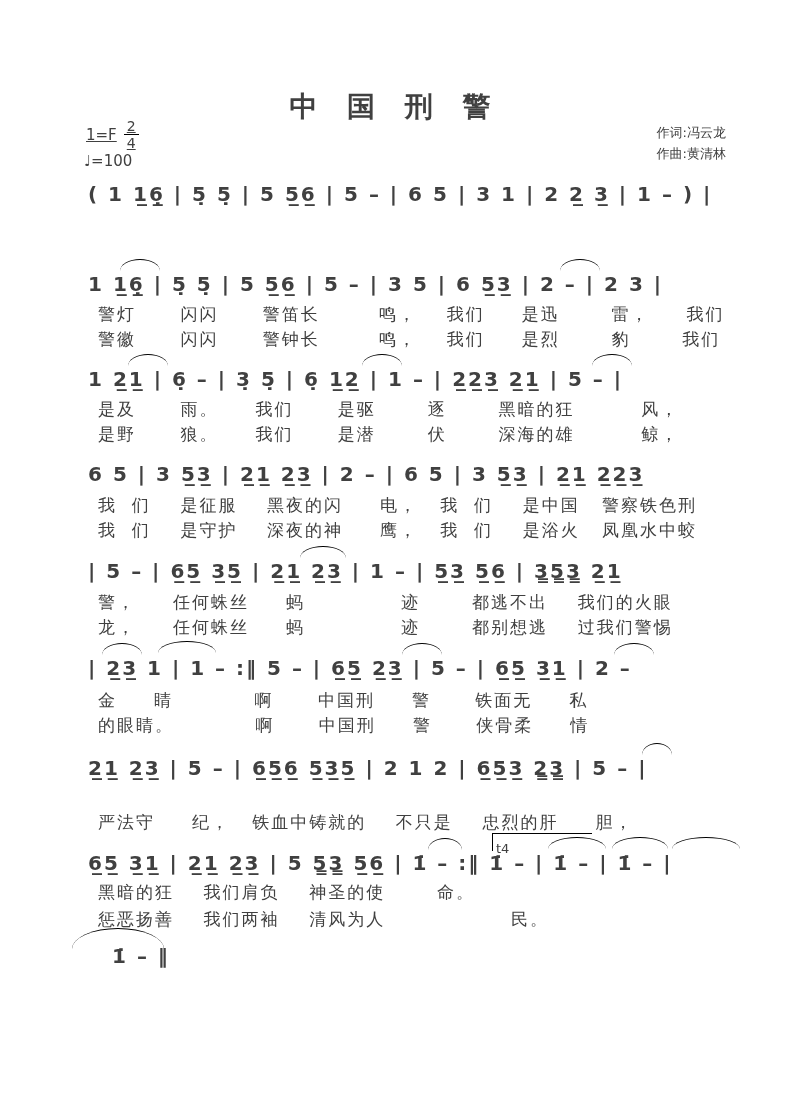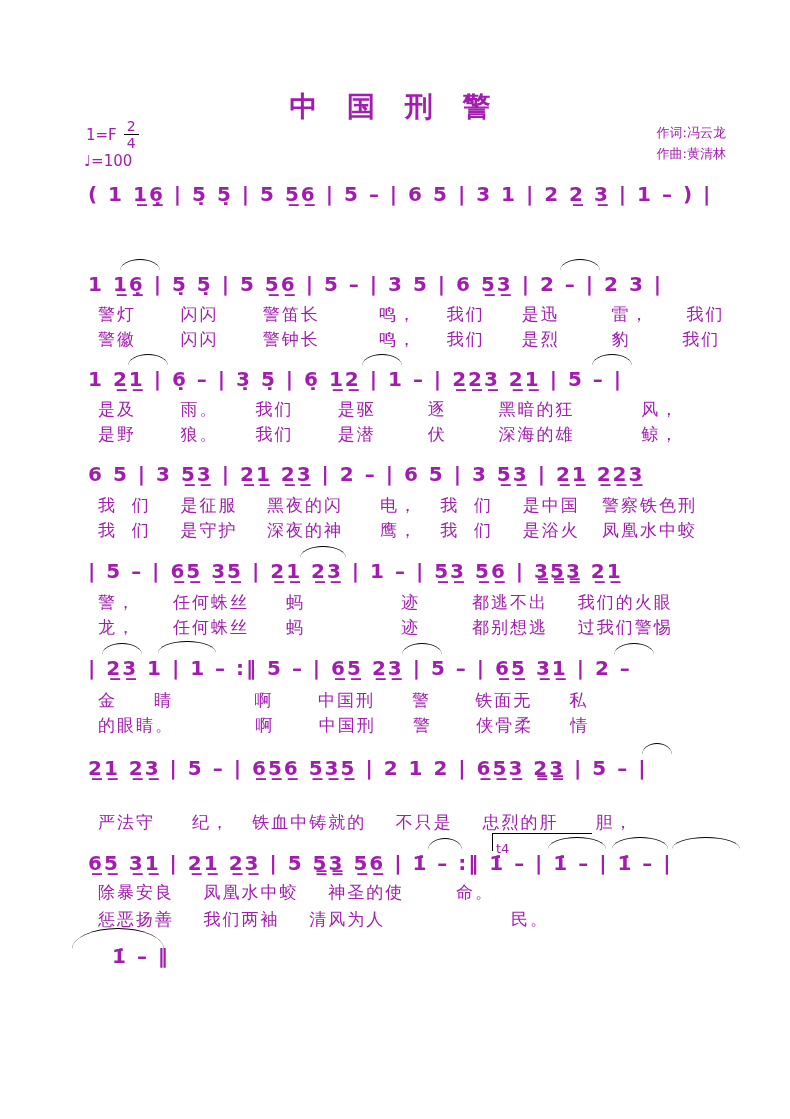--- a/index.html
+++ b/index.html
@@ -1,26 +1,26 @@
 <!DOCTYPE html>
 <html><head>
 <meta charset="utf-8">
 <style>
   html,body{margin:0;padding:0;background:#c8c8c8;}
   .page{
     position:relative;width:790px;height:1119px;background:#ffffff;
-    font-family:"DejaVu Sans","Liberation Sans",sans-serif;color:#a21caf;
+    font-family:"DejaVu Sans","Liberation Sans",sans-serif;color:#404040;
     margin:0 auto;overflow:hidden;
   }
   .title{
     position:absolute;top:88px;left:0;width:100%;text-align:center;
     font-size:28px;font-weight:bold;letter-spacing:10px;
     font-family:"DejaVu Serif","Liberation Serif",serif;
   }
-  .keyblock{position:absolute;left:86px;top:118px;display:flex;align-items:center;gap:7px;font-size:15px;}
+  .keyblock{position:absolute;left:86px;top:118px;display:flex;align-items:center;gap:7px;font-size:15px;text-decoration:underline;}
   .frac{display:inline-flex;flex-direction:column;align-items:center;font-size:14px;line-height:1.15;}
   .frac .num{border-bottom:1.5px solid #000;padding:0 3px;}
   .frac .den{padding:0 3px;}
   .tempo{position:absolute;left:84px;top:152px;font-size:15px;}
   .credits{position:absolute;right:64px;top:122px;font-size:13px;line-height:1.65;text-align:left;}
   .notes{
     position:absolute;left:88px;width:660px;font-size:20px;font-weight:bold;
     letter-spacing:2px;white-space:pre;font-family:"DejaVu Sans","Liberation Sans",sans-serif;
   }
   .lyric{
@@ -95,20 +95,20 @@
   <div class="slur" style="left:642px;top:743px;width:30px"></div>
   <div class="notes" style="top:756px">2̲1̲ 2̲3̲ | 5 – | 6̲5̲6̲ 5̲3̲5̲ | 2 1 2 | 6̲5̲3̲ 2̳3̳ | 5 – |</div>
   <div class="lyric" style="top:811px">严法守     纪，   铁血中铸就的    不只是    忠烈的肝     胆，</div>
 
   <div class="t4">t4</div>
   <div class="slur" style="left:428px;top:838px;width:34px"></div>
   <div class="slur" style="left:548px;top:837px;width:58px"></div>
   <div class="slur" style="left:612px;top:837px;width:56px"></div>
   <div class="slur" style="left:672px;top:837px;width:68px"></div>
   <div class="notes" style="top:851px">6̲5̲ 3̲1̲ | 2̲1̲ 2̲3̲ | 5 5̳3̳ 5̲6̲ | 1̇ – :‖ 1̇ – | 1̇ – | 1̇ – |</div>
-  <div class="lyric" style="top:881px">除暴安良    凤凰水中蛟    神圣的使       命。</div>
+  <div class="lyric" style="top:881px">黑暗的狂    我们肩负    神圣的使       命。</div>
   <div class="lyric" style="top:908px">惩恶扬善    我们两袖    清风为人                 民。</div>
 
   <div class="slur" style="left:72px;top:928px;width:92px;height:20px"></div>
   <div class="notes" style="top:944px;left:112px">1̇ – ‖</div>
 
 
 </div>
 
 </body></html>

